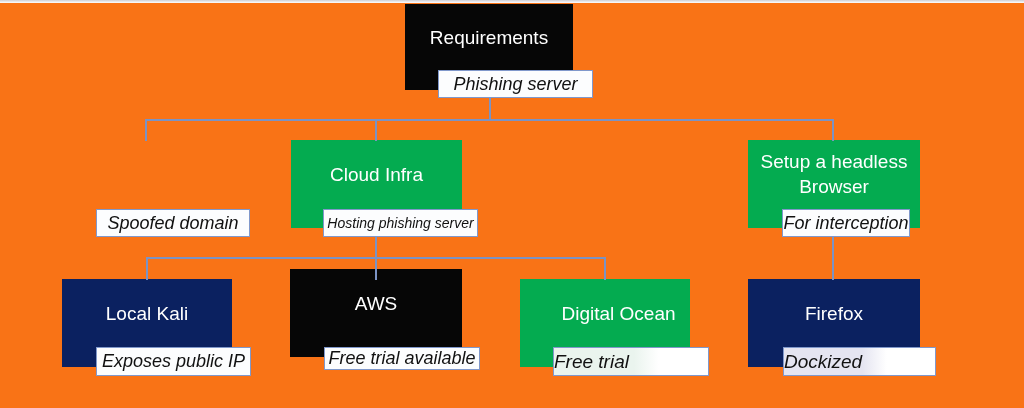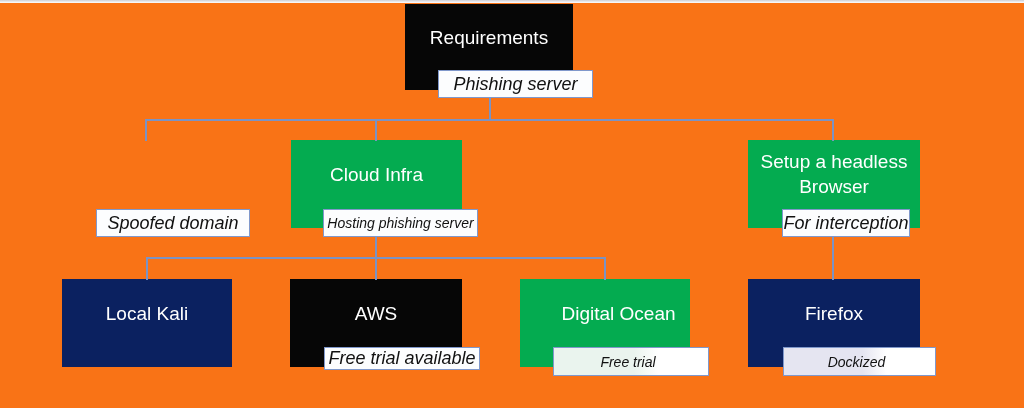--- a/index.html
+++ b/index.html
@@ -28,38 +28,38 @@
   }
   .node.green { background: var(--node-green); }
   .node.navy  { background: var(--node-navy); }
   .node.black { background: var(--node-black); }
 
   #node-requirements { left: 405px; top: 4px;   width: 168px; height: 86px; }
   #node-domain       { left: 62px;  top: 140px; width: 168px; height: 88px; }
   #node-cloud-infra  { left: 291px; top: 140px; width: 171px; height: 88px; }
   #node-headless     { left: 748px; top: 140px; width: 172px; height: 88px; }
   #node-local-kali   { left: 62px;  top: 279px; width: 170px; height: 88px; }
-  #node-aws          { left: 290px; top: 279px; width: 172px; height: 88px; }
+  #node-aws          { left: 290px; top: 269px; width: 172px; height: 88px; }
   #node-digital-ocean{ left: 520px; top: 279px; width: 170px; height: 88px; padding-left: 29px; }
   #node-firefox      { left: 748px; top: 279px; width: 172px; height: 88px; }
 
   
   .tag {
     position: absolute;
     display: flex; align-items: center; justify-content: center;
     background: var(--label-fill);
     border: 1.5px solid var(--label-border);
     color: #111111;
     font-size: 18px;
     box-sizing: border-box;
     white-space: nowrap;
     z-index: 3;
     font-style: italic;
   }
-  .tag.right { justify-content: center; padding-right: 6px; font-size: 14px; }
+  .tag.right { justify-content: flex-start; padding-right: 6px; font-size: 19px; }
 
   #tag-phishing-server      { left: 438px; top: 70px;  width: 155px; height: 28px; }
   #tag-spoofed-domain       { left: 96px;  top: 209px; width: 154px; height: 28px; }
   #tag-hosting              { left: 323px; top: 209px; width: 155px; height: 28px; font-size: 14px; }
   #tag-for-interception     { left: 782px; top: 209px; width: 128px; height: 28px; }
   #tag-exposes-public-ip    { left: 96px;  top: 347px; width: 155px; height: 29px; }
   #tag-free-trial-available { left: 324px; top: 347px; width: 156px; height: 23px; justify-content: center; }
   #tag-free-trial           { left: 553px; top: 347px; width: 156px; height: 29px;
     background: linear-gradient(90deg, var(--free-trial-tint) 0%, var(--free-trial-tint) 52%, #ffffff 68%); }
   #tag-dockized             { left: 783px; top: 347px; width: 153px; height: 29px;
@@ -125,20 +125,23 @@
   </div>
   <div class="tag" id="tag-spoofed-domain">
     <span>Spoofed domain</span>
   </div>
   <div class="tag" id="tag-hosting">
     <span>Hosting phishing server</span>
   </div>
   <div class="tag" id="tag-for-interception">
     <span>For interception</span>
   </div>
+  <div class="tag" id="tag-exposes-public-ip">
+    <span>Exposes public IP</span>
+  </div>
   <div class="tag" id="tag-free-trial-available">
     <span>Free trial available</span>
   </div>
   <div class="tag right" id="tag-free-trial">
     <span>Free trial</span>
   </div>
   <div class="tag right" id="tag-dockized">
     <span>Dockized</span>
   </div>
 

